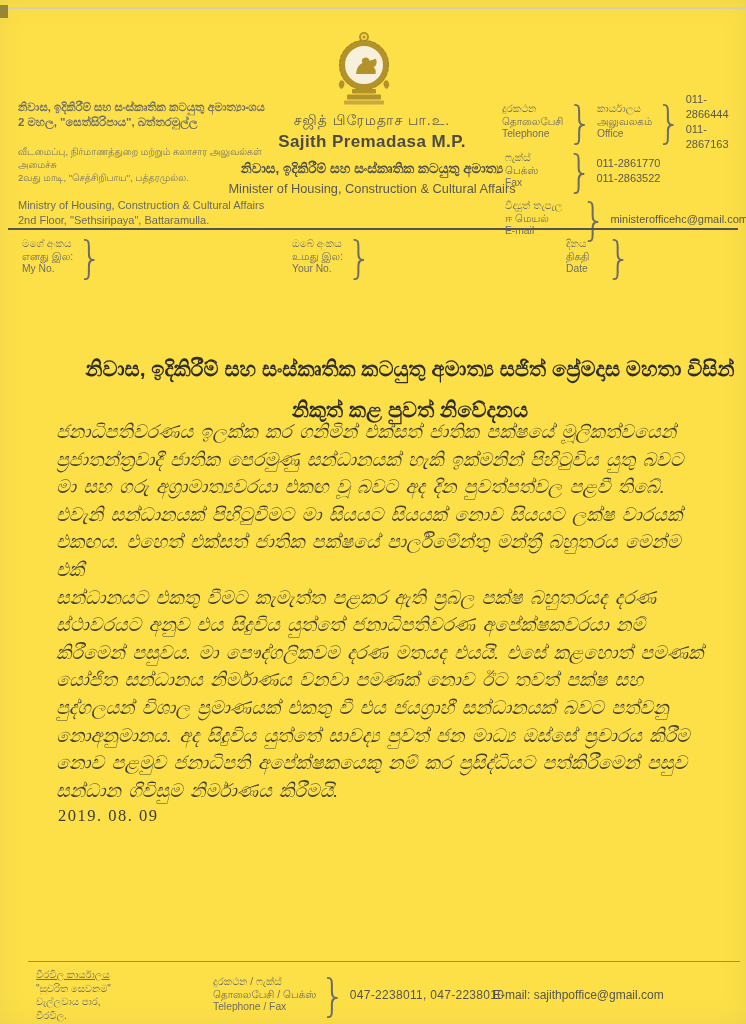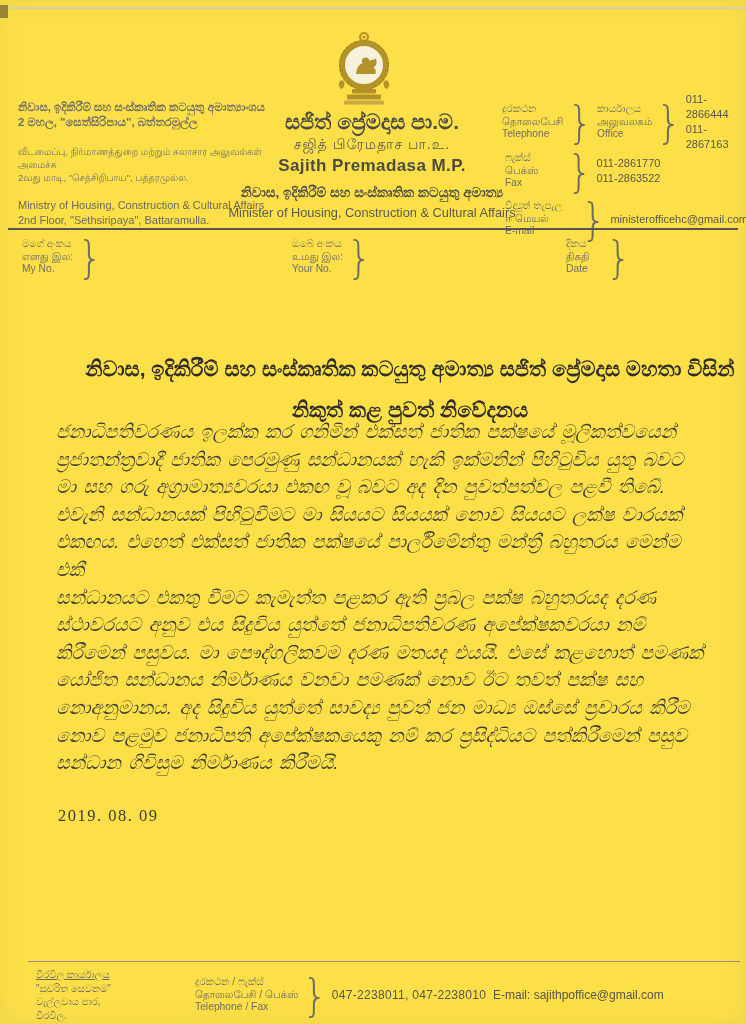--- a/index.html
+++ b/index.html
@@ -45,21 +45,21 @@
   
   .press-title{left:0;top:348px;width:746px;text-align:center;
     font-size:21px;font-weight:bold;color:#2f2e2a;line-height:41px;padding-left:37px;}
   .body-par{left:56px;top:418px;width:650px;font-size:19px;line-height:27.6px;
     color:#403f39;word-spacing:2px;font-style:italic;}
   .body-date{left:58px;top:806px;font-family:"Liberation Serif","DejaVu Serif",serif;
     font-size:16.5px;color:#3c3b36;letter-spacing:1.5px;}
   
   .f-left{left:36px;top:968px;font-size:10px;line-height:13.5px;color:#6e6d65;}
   .f-left .fn{text-decoration:underline;}
-  .f-center{left:195px;top:972px;}
+  .f-center{left:213px;top:972px;}
   .f-email{left:493px;top:988px;font-size:12px;color:#55544e;}
   .f-nums{font-size:12px;color:#55544e;letter-spacing:.3px;}
 </style>
 </head>
 <body>
 
 <div class="page">
 
   <div class="abs scan-topline"></div>
   <div class="abs scan-corner"></div>
@@ -82,21 +82,20 @@
       <path d="M20 43 q1 -9 6.5 -11 q-2 -4 2 -5.2 q4 -1 5 3 l6.5 -2 q2 6.5 -2.5 8.5 q3 2 2 6.7 z" fill="#b4922a"></path>
       <path d="M5 49 q-4.5 4.5 0 9 q4.5 -2 3.2 -7.6 z" fill="#b4922a"></path>
       <path d="M51 49 q4.5 4.5 0 9 q-4.5 -2 -3.2 -7.6 z" fill="#b4922a"></path>
       <rect x="16" y="58" width="24" height="4.5" rx="1" fill="#b4922a"></rect>
       <rect x="11" y="63.5" width="34" height="5" rx="1" fill="#b4922a"></rect>
       <rect x="8" y="69.5" width="40" height="4" rx="1" fill="#c9a83f"></rect>
     </svg>
   </div>
 
   <div class="abs identity">
-    <div class="name-sin">සජිත් ප්‍රේමදාස පා.ම.</div>
     <div class="name-tam">சஜித் பிரேமதாச பா.உ.</div>
     <div class="name-eng">Sajith Premadasa M.P.</div>
     <div class="title-sin">නිවාස, ඉදිකිරීම් සහ සංස්කෘතික කටයුතු අමාත්‍ය</div>
     <div class="title-eng">Minister of Housing, Construction &amp; Cultural Affairs</div>
   </div>
 
   <div class="abs contact-group" style="left:502px;top:92px;">
     <div class="lstack">
       <div>දුරකථන</div>
       <div>தொலைபேசி</div>
@@ -175,20 +174,21 @@
   <div class="abs body-par">
     <div>ජනාධිපතිවරණය ඉලක්ක කර ගනිමින් එක්සත් ජාතික පක්ෂයේ මූලිකත්වයෙන්</div>
     <div>ප්‍රජාතන්ත්‍රවාදී ජාතික පෙරමුණු සන්ධානයක් හැකි ඉක්මනින් පිහිටුවිය යුතු බවට</div>
     <div>මා සහ ගරු අග්‍රාමාත්‍යවරයා එකඟ වූ බවට අද දින පුවත්පත්වල පළවී තිබේ.</div>
     <div>එවැනි සන්ධානයක් පිහිටුවීමට මා සියයට සියයක් නොව සියයට ලක්ෂ වාරයක්</div>
     <div>එකඟය. එහෙත් එක්සත් ජාතික පක්ෂයේ පාර්ලිමේන්තු මන්ත්‍රී බහුතරය මෙන්ම එකී</div>
     <div>සන්ධානයට එකතු වීමට කැමැත්ත පළකර ඇති ප්‍රබල පක්ෂ බහුතරයද දරණ</div>
     <div>ස්ථාවරයට අනුව එය සිදුවිය යුත්තේ ජනාධිපතිවරණ අපේක්ෂකවරයා නම්</div>
     <div>කිරීමෙන් පසුවය. මා පෞද්ගලිකවම දරණ මතයද එයයි. එසේ කළහොත් පමණක්</div>
     <div>යෝජිත සන්ධානය නිර්මාණය වනවා පමණක් නොව ඊට තවත් පක්ෂ සහ</div>
+    <div>පුද්ගලයන් විශාල ප්‍රමාණයක් එකතු වී එය ජයග්‍රාහී සන්ධානයක් බවට පත්වනු</div>
     <div>නොඅනුමානය. අද සිදුවිය යුත්තේ සාවද්‍ය පුවත් ජන මාධ්‍ය ඔස්සේ ප්‍රචාරය කිරීම</div>
     <div>නොව පළමුව ජනාධිපති අපේක්ෂකයෙකු නම් කර ප්‍රසිද්ධියට පත්කිරීමෙන් පසුව</div>
     <div>සන්ධාන ගිවිසුම නිර්මාණය කිරීමයි.</div>
   </div>
 
   <div class="abs body-date">2019. 08. 09</div>
 
   <div class="abs rule-footer"></div>
 
   <div class="abs f-left">

